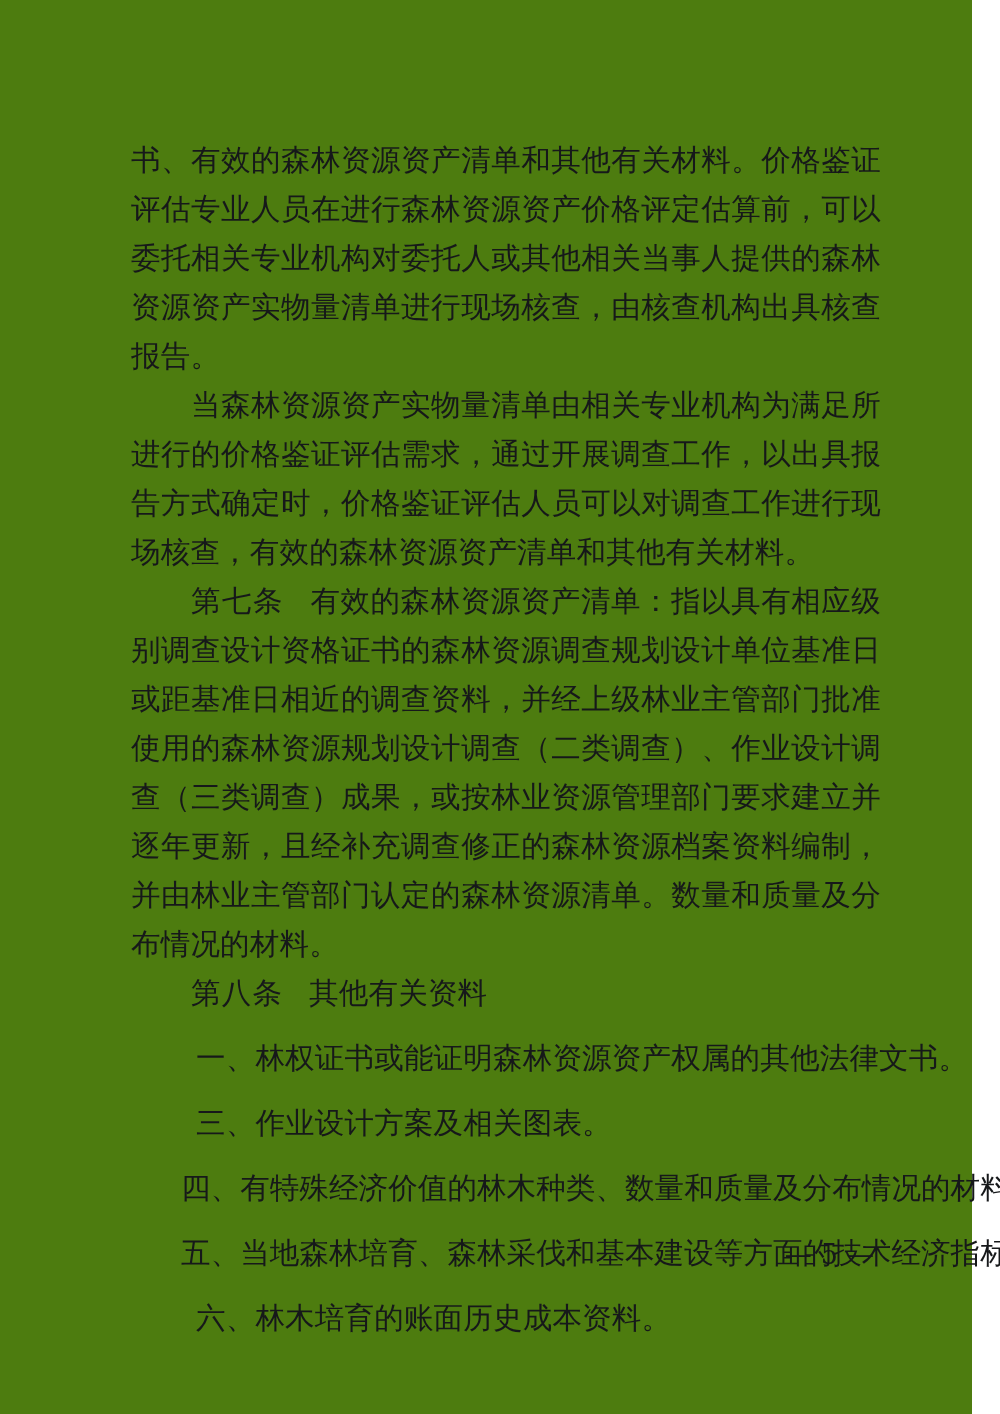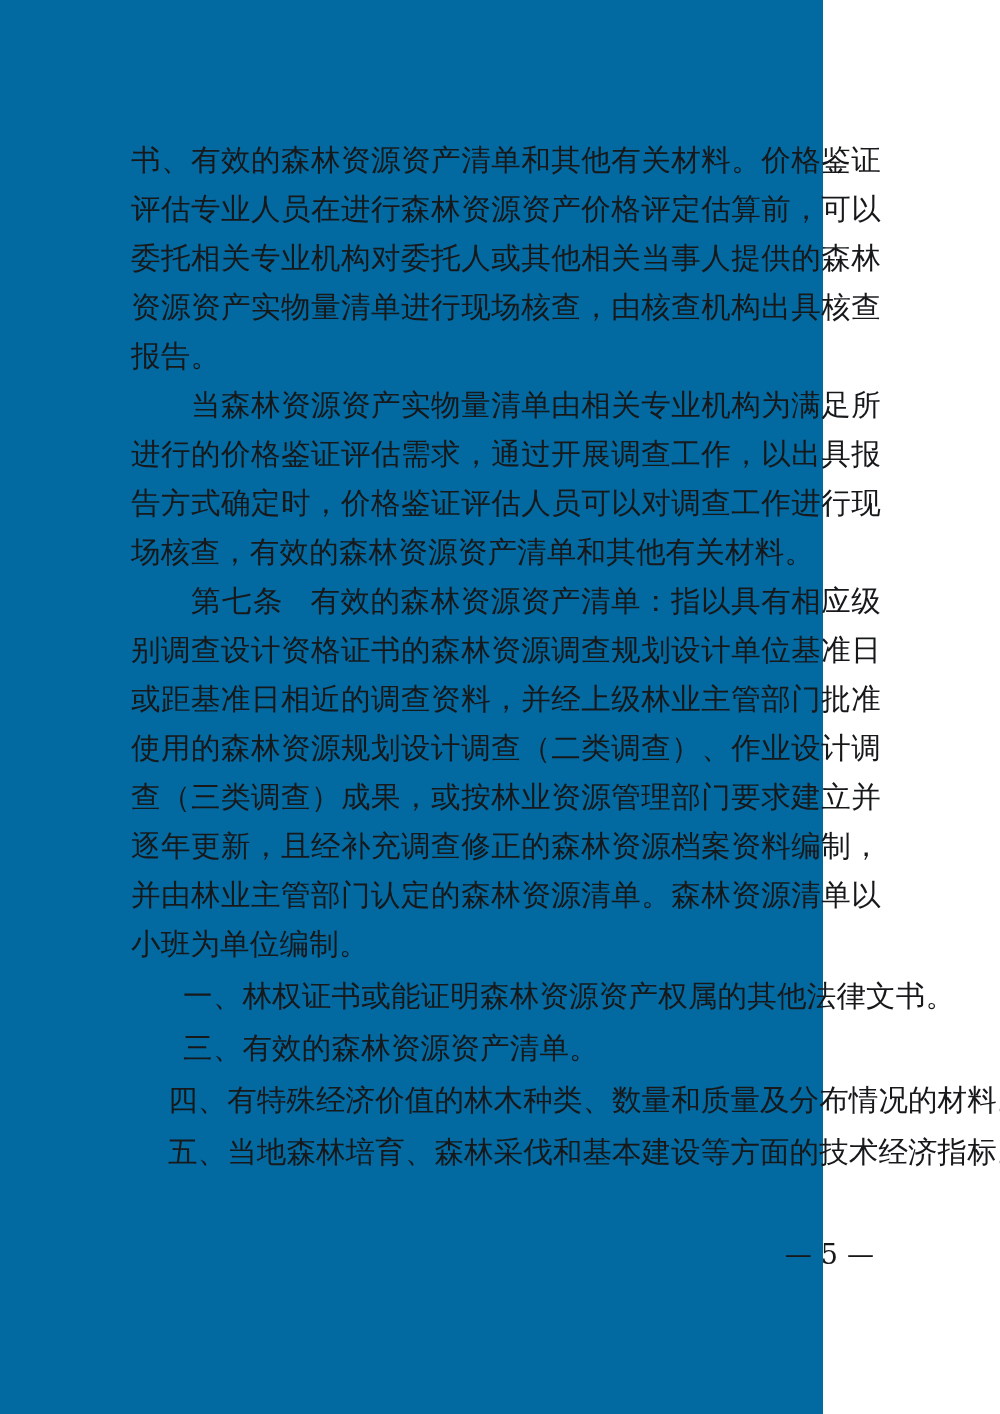--- a/index.html
+++ b/index.html
@@ -12,23 +12,23 @@
     height: 1414px;
     position: relative;
     font-family: "DejaVu Serif", "Liberation Serif", serif;
     color: #111111;
     overflow: hidden;
   }
 
   .page {
     position: absolute;
     left: 0; top: 0;
-    width: 823px;
+    width: 972px;
     height: 1414px;
-    background: #0369a1;
+    background: #4d7c0f;
   }
 
   .content {
     position: absolute;
     left: 131px;
     top: 136px;
     width: 750px;
   }
 
   
@@ -67,21 +67,21 @@
   .article .art-gap {
     display: inline-block;
     width: 26px;
   }
 
   
   .item {
     font-size: 29.5px;
     line-height: 49px;
     color: #16181a;
-    margin: 3px;
+    margin: 16px;
     letter-spacing: 0.2px;
     white-space: nowrap;
   }
   .item.lvl-1 { padding-left: 49px; }
   .item.lvl-2 { padding-left: 34px; letter-spacing: 0.1px; }
 
   
   .footer {
     position: absolute;
     left: 0;
@@ -101,33 +101,37 @@
 
 <div class="page">
 
   <div class="content">
 
     <p class="para">书、有效的森林资源资产清单和其他有关材料。价格鉴证评估专业人员在进行森林资源资产价格评定估算前，可以委托相关专业机构对委托人或其他相关当事人提供的森林资源资产实物量清单进行现场核查，由核查机构出具核查报告。</p>
 
     <p class="para indent">当森林资源资产实物量清单由相关专业机构为满足所进行的价格鉴证评估需求，通过开展调查工作，以出具报告方式确定时，价格鉴证评估人员可以对调查工作进行现场核查，有效的森林资源资产清单和其他有关材料。</p>
 
     <p class="article">
-      <span class="art-num">第七条</span><span class="art-gap"></span><span>有效的森林资源资产清单：指以具有相应级别调查设计资格证书的森林资源调查规划设计单位基准日或距基准日相近的调查资料，并经上级林业主管部门批准使用的森林资源规划设计调查（二类调查）、作业设计调查（三类调查）成果，或按林业资源管理部门要求建立并逐年更新，且经补充调查修正的森林资源档案资料编制，并由林业主管部门认定的森林资源清单。森林资源清单以小班为单位编制。</span>
+      <span class="art-num">第七条</span><span class="art-gap"></span><span>有效的森林资源资产清单：指以具有相应级别调查设计资格证书的森林资源调查规划设计单位基准日或距基准日相近的调查资料，并经上级林业主管部门批准使用的森林资源规划设计调查（二类调查）、作业设计调查（三类调查）成果，或按林业资源管理部门要求建立并逐年更新，且经补充调查修正的森林资源档案资料编制，并由林业主管部门认定的森林资源清单。数量和质量及分布情况的材料。</span>
     </p>
 
+    <p class="article">
+      <span class="art-num">第八条</span><span class="art-gap"></span><span>其他有关资料</span>
+    </p>
 
     <p class="item lvl-1"><span>一、</span><span>林权证书或能证明森林资源资产权属的其他法律文书。</span></p>
 
 
-    <p class="item lvl-1"><span>三、</span><span>有效的森林资源资产清单。</span></p>
+    <p class="item lvl-1"><span>三、</span><span>作业设计方案及相关图表。</span></p>
 
     <p class="item lvl-2"><span>四、</span><span>有特殊经济价值的林木种类、数量和质量及分布情况的材料。</span></p>
 
     <p class="item lvl-2"><span>五、</span><span>当地森林培育、森林采伐和基本建设等方面的技术经济指标。</span></p>
 
+    <p class="item lvl-1"><span>六、</span><span>林木培育的账面历史成本资料。</span></p>
 
   </div>
 
   <div class="footer">
     <span class="dash">—</span><span>5</span><span class="dash">—</span>
   </div>
 
 </div>
 
 </body></html>

